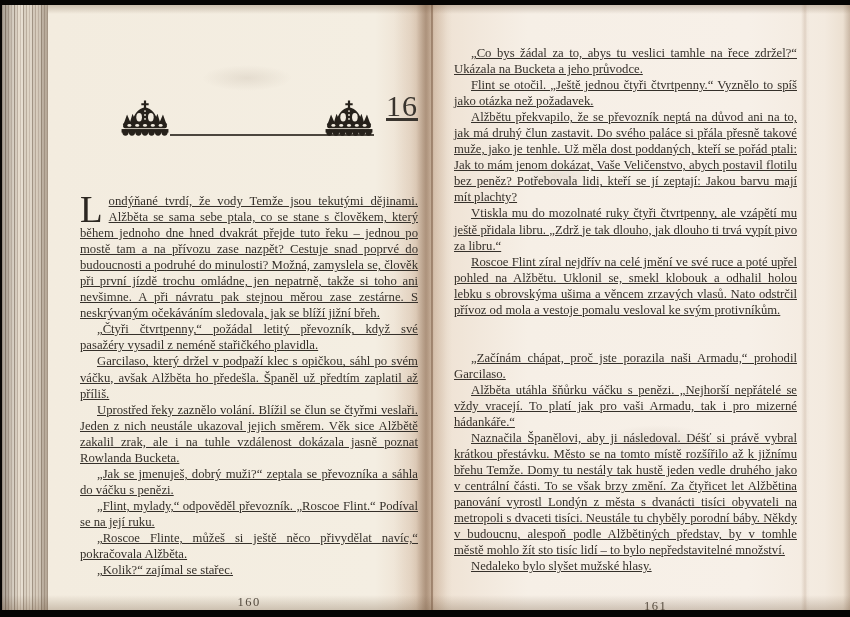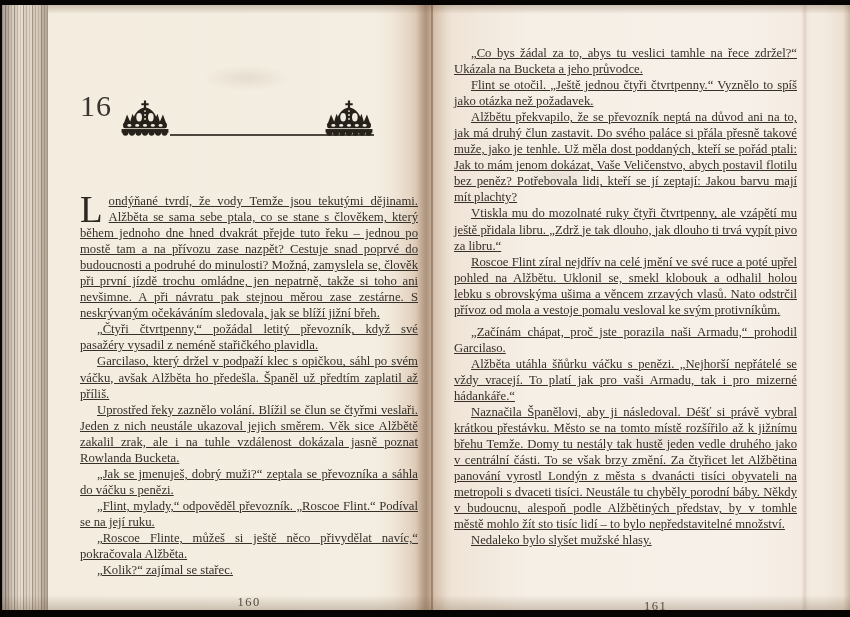--- a/index.html
+++ b/index.html
@@ -35,35 +35,35 @@
 
   
   .smudge{position:absolute;pointer-events:none;background:radial-gradient(closest-side,rgba(120,100,80,0.12),rgba(120,100,80,0));}
   .s1{left:200px;top:60px;width:90px;height:26px;}
   .s2{left:600px;top:420px;width:110px;height:30px;}
   .s3{left:520px;top:160px;width:70px;height:22px;}
 
   
   .chapter-head{position:absolute;left:78px;top:84px;width:338px;height:56px;}
   .chapter-rule{position:absolute;left:90px;right:44px;bottom:9px;height:1.6px;background:#4c463e;}
-  .chapter-num{position:absolute;left:0;right:0;top:0;text-align:left;
-    font-size:30px;letter-spacing:1px;color:#39342e;font-family:"Liberation Serif",serif;}
+  .chapter-num{position:absolute;left:0;right:0;top:0;text-align:right;
+    font-size:30px;letter-spacing:1px;color:#39342e;font-family:"Liberation Serif",serif;text-decoration:underline;}
   .crown{position:absolute;bottom:4px;width:50px;height:45px;}
   .crown.left{left:40px;}
   .crown.right{right:44px;}
 
   
   .text-col{position:absolute;color:#35302a;font-size:12.7px;line-height:16.05px;
     text-align:justify;font-family:"Liberation Serif",serif;text-decoration:underline;}
   .col-left{left:78px;top:188px;width:338px;}
   .col-right{left:452px;top:40px;width:343px;}
   .para{margin:0;text-indent:17px;}
   .opening{text-indent:0;}
   .drop-cap{float:left;font-size:37px;line-height:27px;padding:3px 6px 0 0;color:#2c2721;}
-  .section2{margin-top:6px;}
+  .section2{margin-top:32px;}
 
   
   .folio{position:absolute;font-size:12.5px;color:#4e473d;letter-spacing:1.5px;text-align:center;
     font-family:"Liberation Serif",serif;}
   .folio-left{left:78px;width:338px;top:590px;}
   .folio-right{left:482px;width:343px;top:594px;}
 
   svg .ink{fill:#26211b;}
   svg .paperhole{fill:#f2ebdf;}
 </style>

